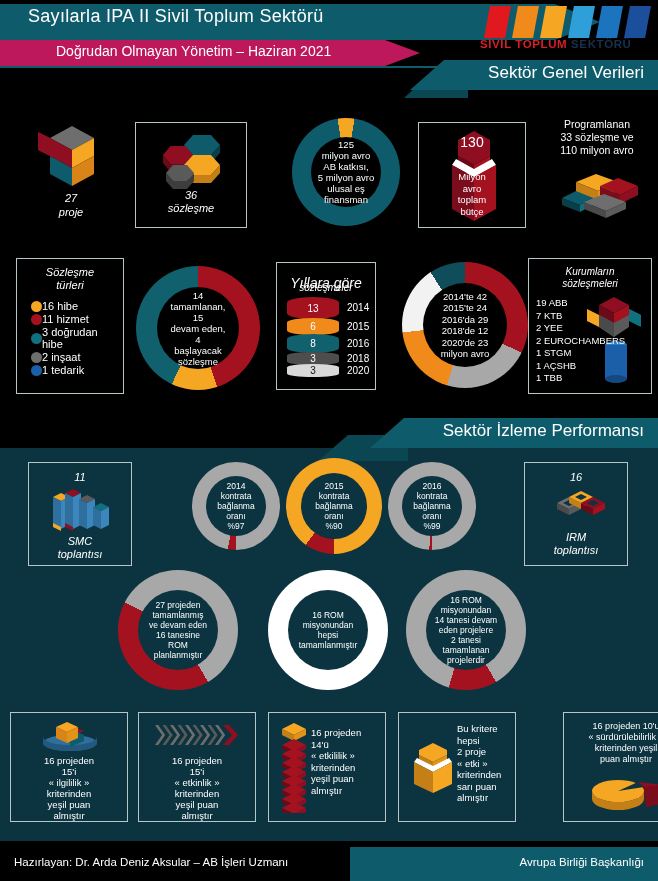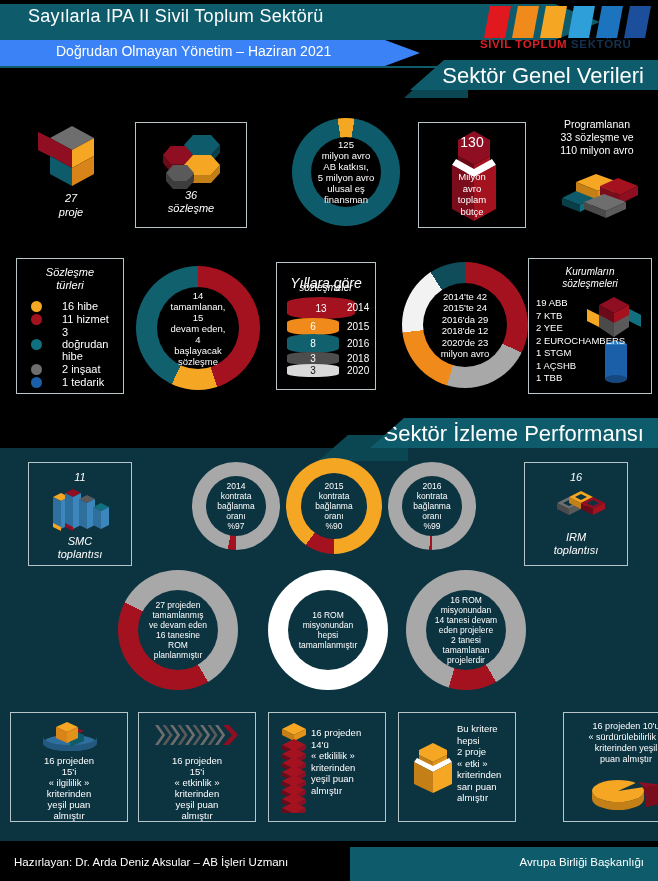--- a/index.html
+++ b/index.html
@@ -16,21 +16,21 @@
     position:absolute;left:0;top:4px;width:600px;height:36px;
     background:#0e5c6b;
     clip-path:polygon(0 0,555px 0,600px 50%,555px 100%,0 100%);
   }
   .hdr-title-bar .txt{
     position:absolute;left:28px;top:2px;font-size:18px;letter-spacing:.3px;
     color:#ffffff;font-weight:400;white-space:nowrap;
   }
   .hdr-sub-bar{
     position:absolute;left:0;top:40px;width:420px;height:26px;
-    background:#3b82f6;
+    background:#be185d;
     clip-path:polygon(0 0,385px 0,420px 50%,385px 100%,0 100%);
   }
   .hdr-sub-bar .txt{
     position:absolute;left:56px;top:3px;font-size:14px;color:#ffffff;white-space:nowrap;
   }
 
   
   .logo{position:absolute;right:6px;top:6px;width:176px;height:50px;}
   .logo .bars{position:absolute;left:8px;top:0;width:168px;height:32px;}
   .logo .bar{position:absolute;top:0;width:27px;height:32px;
@@ -38,21 +38,21 @@
   .logo .lbl{position:absolute;left:4px;top:32px;font-size:11.5px;font-weight:bold;
     letter-spacing:.6px;white-space:nowrap;}
   .logo .lbl .r{color:#d81f26;}
   .logo .lbl .b{color:#16324f;}
 
   
   .sec-banner{
     position:absolute;height:30px;background:#0e5c6b;
     clip-path:polygon(34px 0,100% 0,100% 100%,0 100%);
   }
-  .sec-banner .txt{position:absolute;right:14px;top:3px;font-size:22px;color:#ffffff;white-space:nowrap;}
+  .sec-banner .txt{position:absolute;right:14px;top:3px;font-size:17px;color:#ffffff;white-space:nowrap;}
   .sec-banner.b1{left:410px;top:60px;width:248px;}
   .sec-banner.b2{left:370px;top:418px;width:288px;}
   .banner-shadow{position:absolute;background:#0b4753;}
   .bs1{left:404px;top:76px;width:64px;height:22px;
        clip-path:polygon(24px 0,100% 0,100% 100%,0 100%);}
   .bs2{left:318px;top:435px;width:90px;height:26px;
        clip-path:polygon(30px 0,100% 0,100% 100%,0 100%);}
 
   
   .lower-bg{position:absolute;left:0;top:448px;width:658px;height:393px;background:#0c3340;}
@@ -68,21 +68,21 @@
 
   
   .donut{position:absolute;border-radius:50%;}
   .donut .hole{position:absolute;border-radius:50%;background:#000;}
   .donut.onteal .hole{background:#0c3340;}
   .donut .inner-txt{position:absolute;inset:0;display:flex;align-items:center;
     justify-content:center;text-align:center;font-size:10px;line-height:12px;padding:0 6px;
     box-sizing:border-box;}
 
   
-  .legend-item{display:flex;align-items:center;gap:20px;margin:1px 0;font-size:11px;}
+  .legend-item{display:flex;align-items:center;gap:0;margin:1px 0;font-size:11px;}
   .dot{width:11px;height:11px;border-radius:50%;flex:0 0 auto;}
 
   
   .cyl{position:absolute;border-radius:50%/22%;}
   .cyl .lab{position:absolute;inset:0;display:flex;align-items:center;justify-content:center;
     font-size:10px;color:#fff;}
 
   
   .footer{position:absolute;left:0;top:847px;width:658px;height:34px;background:#0e5c6b;}
   .footer .left{position:absolute;left:0;top:0;width:350px;height:34px;background:#000;}
@@ -255,21 +255,21 @@
             <div>sözleşme</div>
           </div>
       </div>
     </div>
   </div>
 
   <div class="card dark" style="left:276px;top:262px;width:100px;height:128px;">
     <div class="ctr cap" style="top:14px;font-size:14px;">Yıllara göre</div>
     <div class="ctr cap" style="top:19px;font-size:10px;">sözleşmeler</div>
     <div id="yearBars" style="position:absolute;left:8px;top:34px;width:86px;height:88px;">
-        <div class="cyl" style="left: 2px; top: 0px; width: 52px; height: 22px; background: rgb(165, 18, 31); border-radius: 50% / 26%; padding-left: 16px;">
+        <div class="cyl" style="left: 2px; top: 0px; width: 52px; height: 22px; background: rgb(165, 18, 31); border-radius: 50% / 26%;">
           <div class="lab" style="color: rgb(255, 255, 255);">13</div>
         </div>
         <div style="position: absolute; left: 62px; top: 5px; font-size: 10px;">2014</div>
         <div class="cyl" style="left: 2px; top: 21px; width: 52px; height: 17px; background: rgb(239, 138, 27); border-radius: 50% / 26%;">
           <div class="lab" style="color: rgb(255, 255, 255);">6</div>
         </div>
         <div style="position: absolute; left: 62px; top: 23.5px; font-size: 10px;">2015</div>
         <div class="cyl" style="left: 2px; top: 37px; width: 52px; height: 19px; background: rgb(17, 96, 110); border-radius: 50% / 26%;">
           <div class="lab" style="color: rgb(255, 255, 255);">8</div>
         </div>

